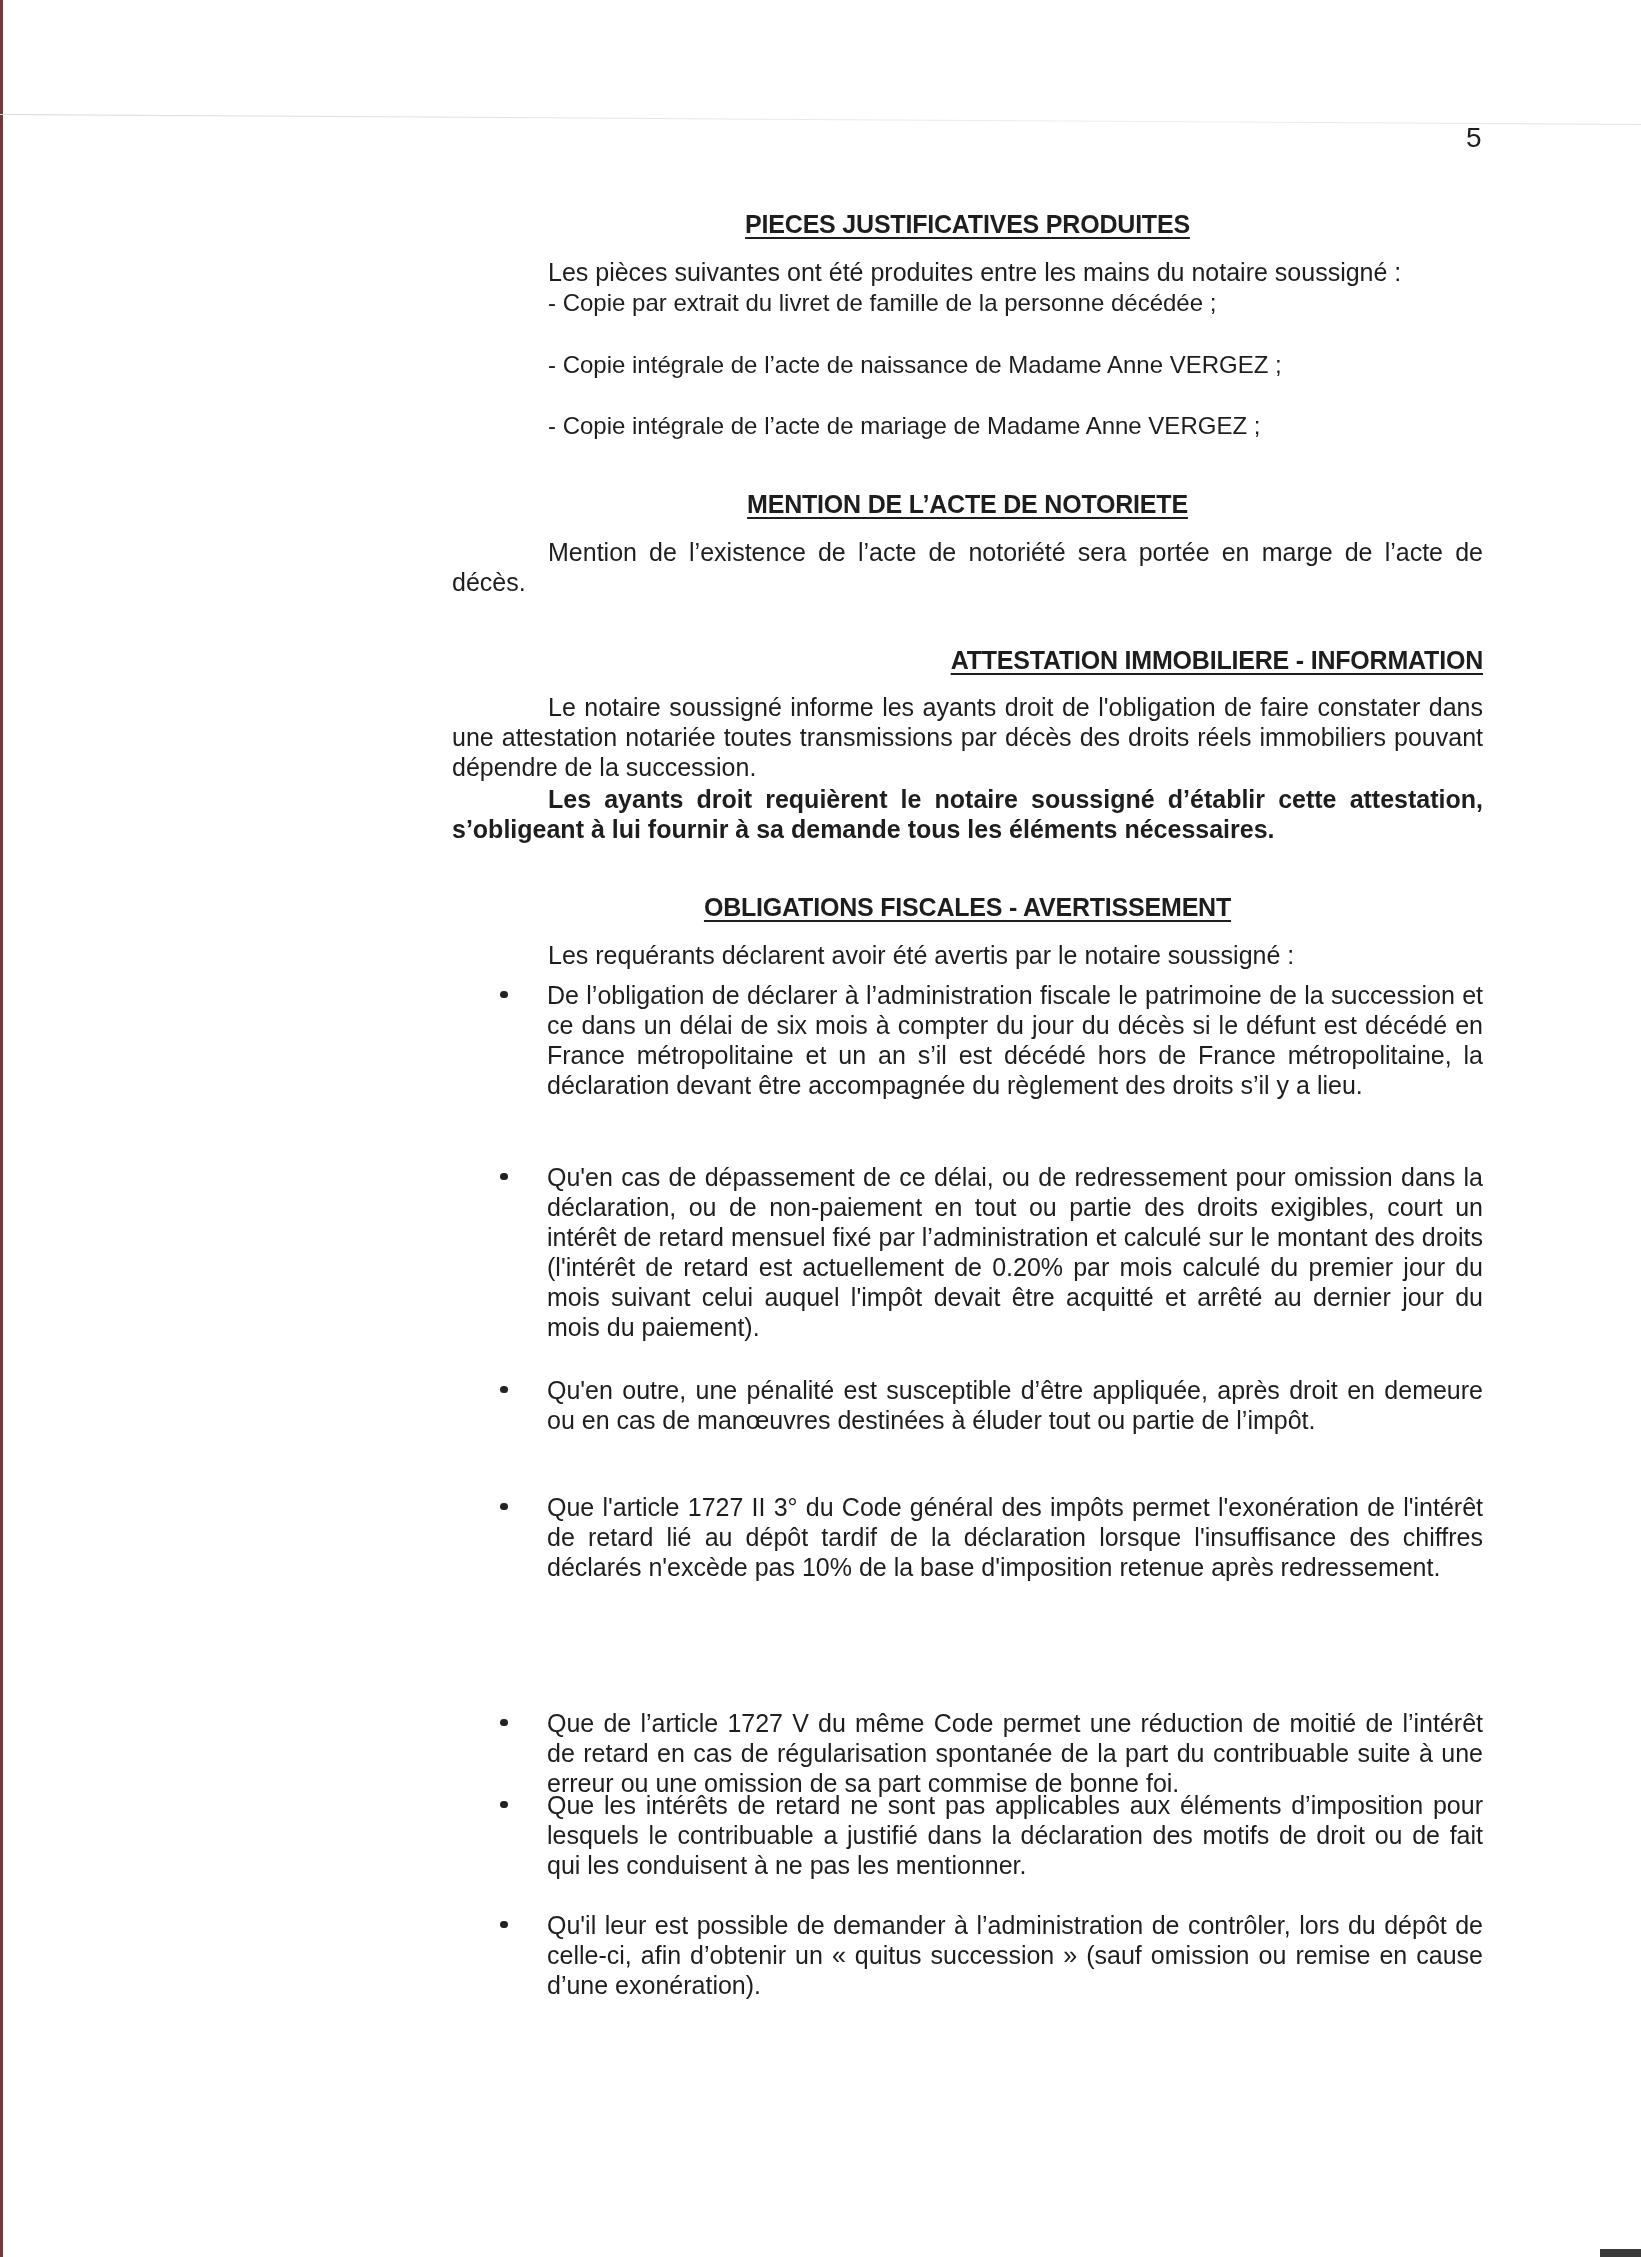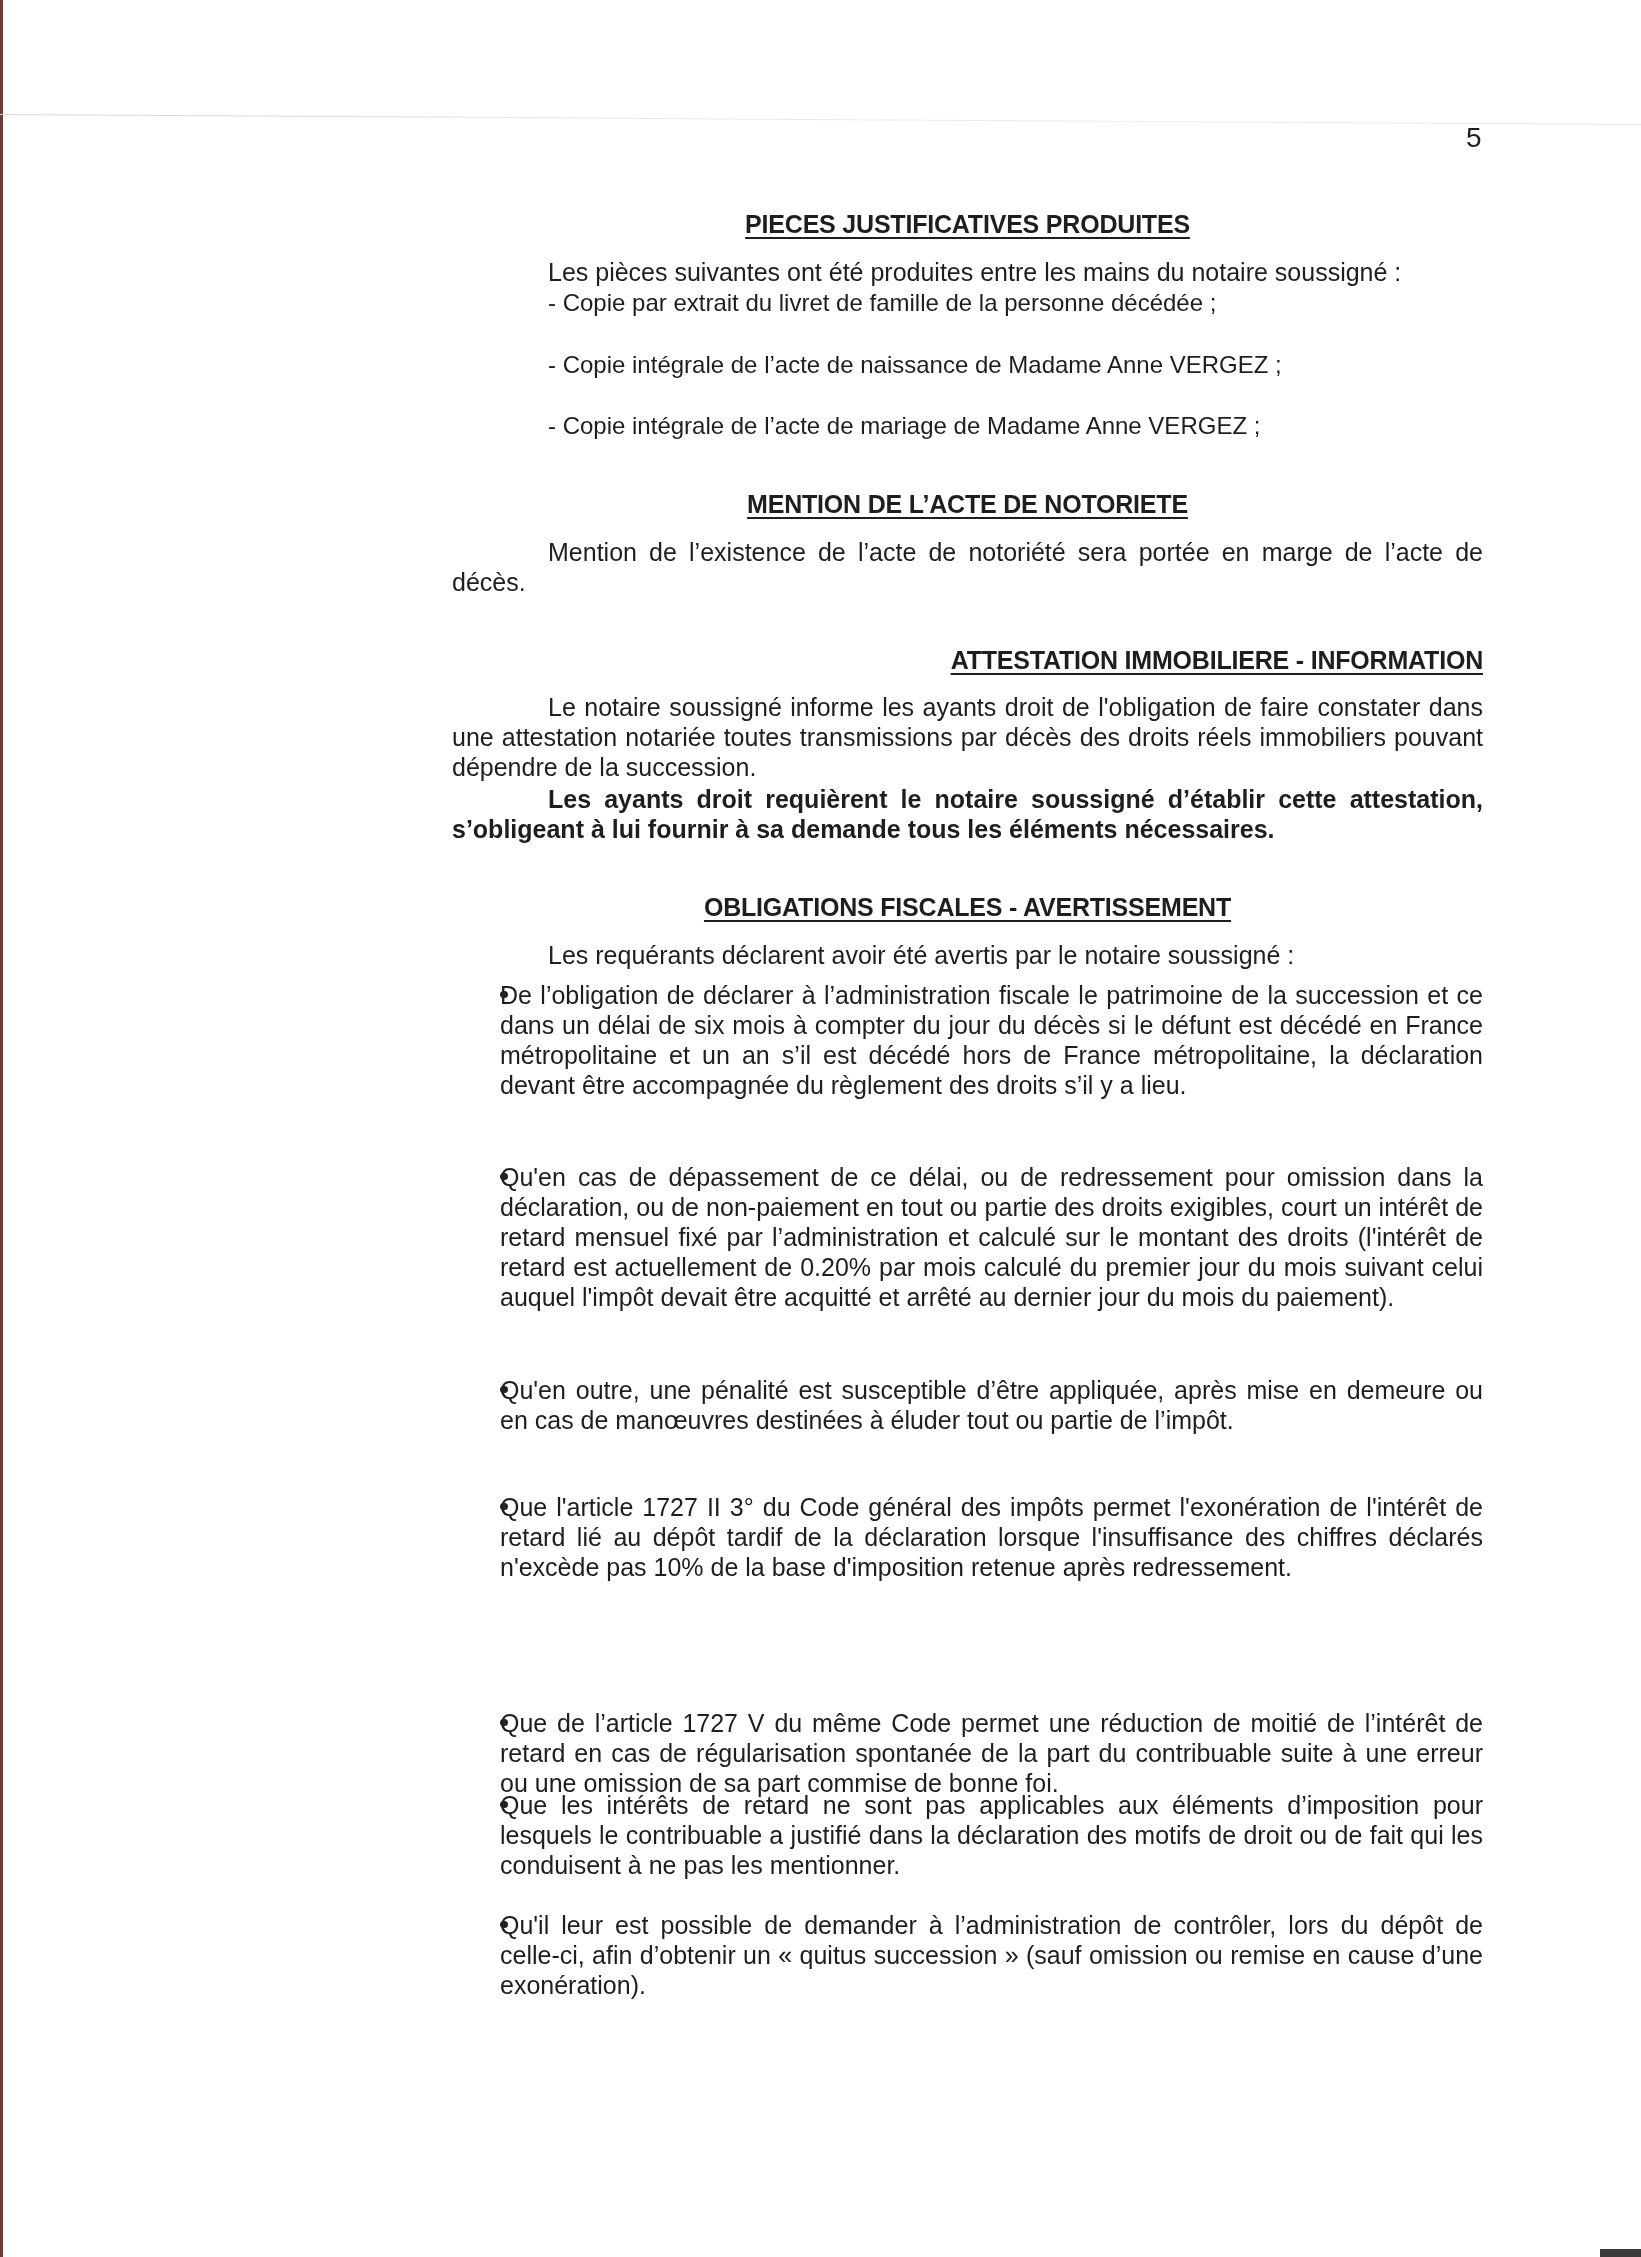--- a/index.html
+++ b/index.html
@@ -15,21 +15,21 @@
     .corner-block { position: absolute; right: 0; bottom: 0; width: 41px; height: 7.7px; background: #3a3a3a; }
     .page-number { position: absolute; left: 1466px; top: 122px; font-size: 28px; }
     .content { position: absolute; left: 452px; top: 0; width: 1031px; }
     .heading { position: absolute; left: 0; width: 1031px; text-align: center; font-weight: bold;
       font-size: 25px; text-decoration: underline; text-underline-offset: 3.9px; letter-spacing: -0.2px; }
     .p { position: absolute; left: 0; width: 1031px; font-size: 25px; line-height: 30px; text-align: justify; }
     .indent { text-indent: 96px; }
     .intro { left: 96px; width: 936px; }
     .bullet-item { position: absolute; left: 48px; width: 983px; font-size: 25px; line-height: 30px; }
     .bullet-dot { position: absolute; left: 0; top: 10.6px; width: 7.7px; height: 7.7px; border-radius: 50%; background: #222; }
-    .bullet-text { text-align: justify; }
+    .bullet-text { margin-left: 47px; text-align: justify; }
     .piece { position: absolute; left: 96px; font-size: 24px; line-height: 30px; white-space: nowrap; }
   </style>
 </head>
 <body>
 
 <div class="left-edge"></div>
 <div class="scan-line"></div>
 <div class="corner-block"></div>
 
 <div class="page-number">5</div>
@@ -55,21 +55,21 @@
   <div class="bullet-item" style="top:980px;">
     <span class="bullet-dot"></span>
     <div class="bullet-text">De l’obligation de déclarer à l’administration fiscale le patrimoine de la succession et ce dans un délai de six mois à compter du jour du décès si le défunt est décédé en France métropolitaine et un an s’il est décédé hors de France métropolitaine, la déclaration devant être accompagnée du règlement des droits s’il y a lieu.</div>
   </div>
   <div class="bullet-item" style="top:1162px;">
     <span class="bullet-dot"></span>
     <div class="bullet-text">Qu'en cas de dépassement de ce délai, ou de redressement pour omission dans la déclaration, ou de non-paiement en tout ou partie des droits exigibles, court un intérêt de retard mensuel fixé par l’administration et calculé sur le montant des droits (l'intérêt de retard est actuellement de 0.20% par mois calculé du premier jour du mois suivant celui auquel l'impôt devait être acquitté et arrêté au dernier jour du mois du paiement).</div>
   </div>
   <div class="bullet-item" style="top:1375px;">
     <span class="bullet-dot"></span>
-    <div class="bullet-text">Qu'en outre, une pénalité est susceptible d’être appliquée, après mise en demeure ou en cas de manœuvres destinées à éluder tout ou partie de l’impôt.</div>
+    <div class="bullet-text">Qu'en outre, une pénalité est susceptible d’être appliquée, après droit en demeure ou en cas de manœuvres destinées à éluder tout ou partie de l’impôt.</div>
   </div>
   <div class="bullet-item" style="top:1492px;">
     <span class="bullet-dot"></span>
     <div class="bullet-text">Que l'article 1727 II 3° du Code général des impôts permet l'exonération de l'intérêt de retard lié au dépôt tardif de la déclaration lorsque l'insuffisance des chiffres déclarés n'excède pas 10% de la base d'imposition retenue après redressement.</div>
   </div>
   <div class="bullet-item" style="top:1708px;">
     <span class="bullet-dot"></span>
     <div class="bullet-text">Que de l’article 1727 V du même Code permet une réduction de moitié de l’intérêt de retard en cas de régularisation spontanée de la part du contribuable suite à une erreur ou une omission de sa part commise de bonne foi.</div>
   </div>
   <div class="bullet-item" style="top:1790px;">

